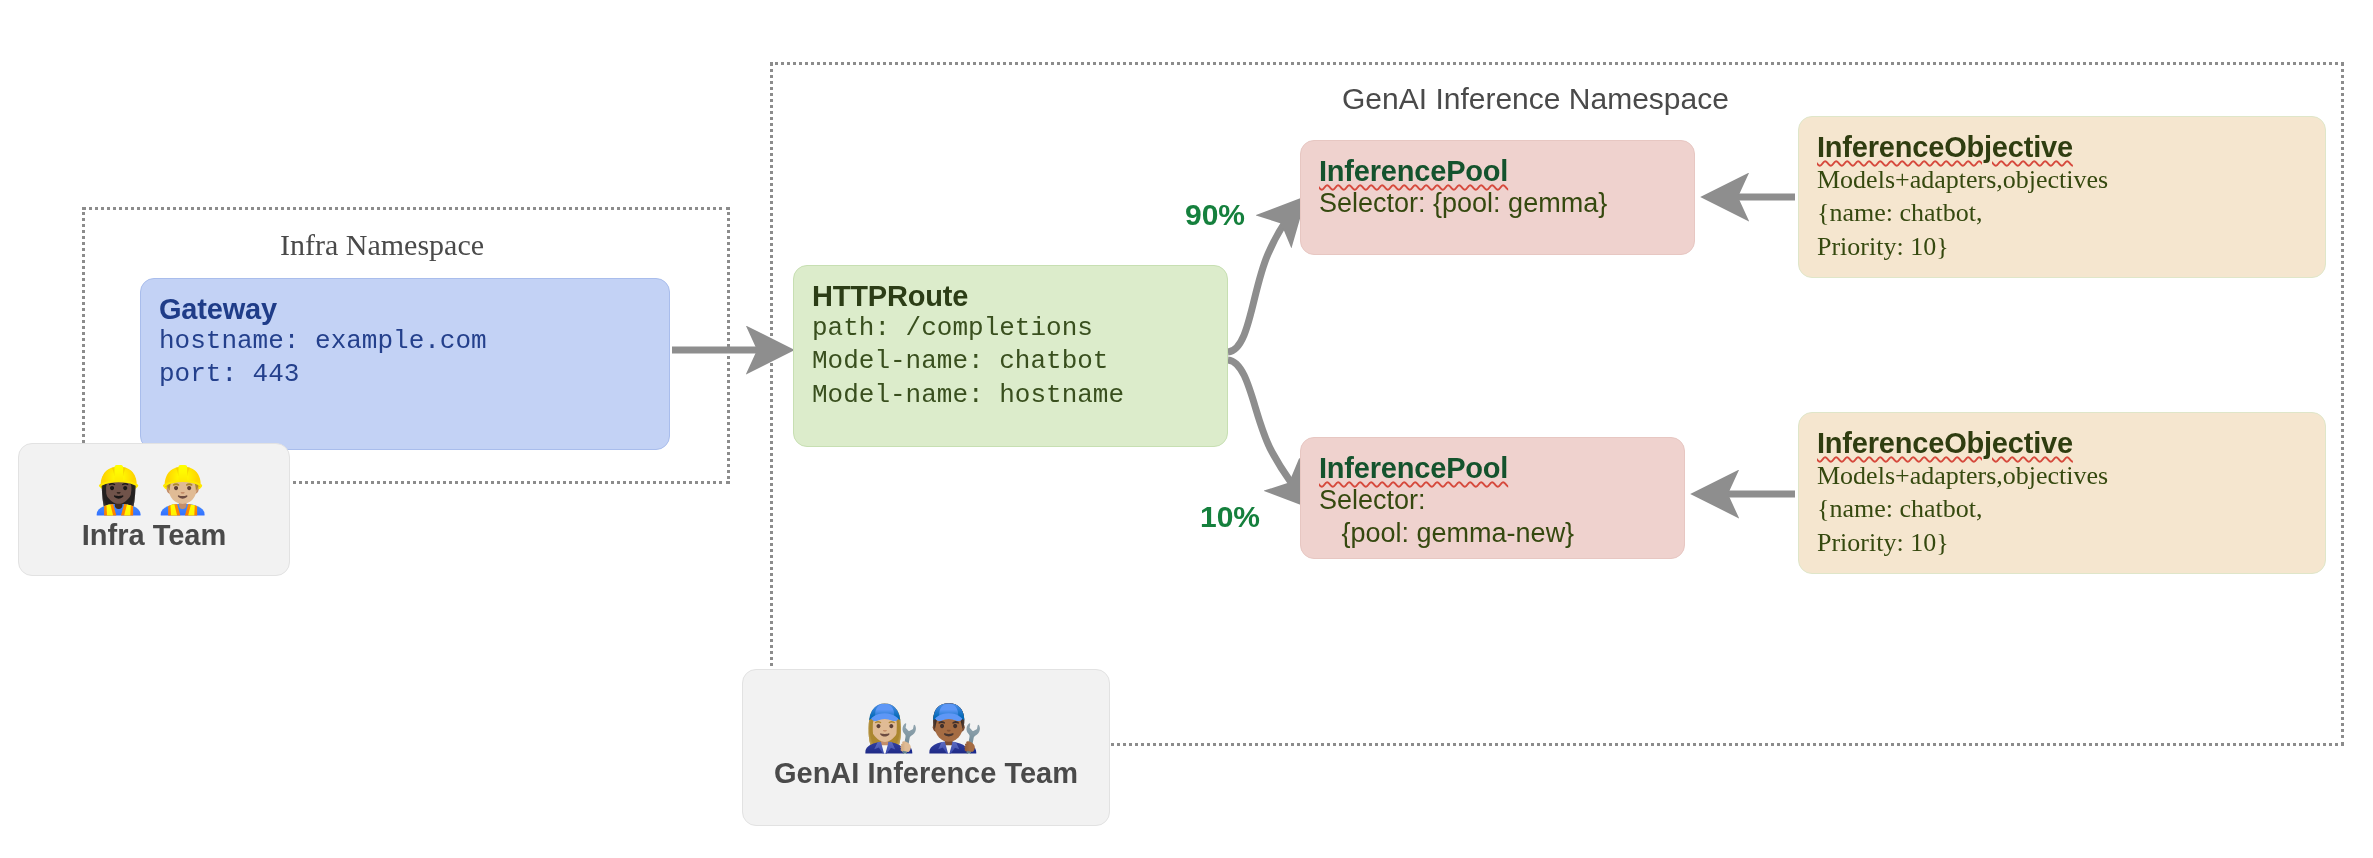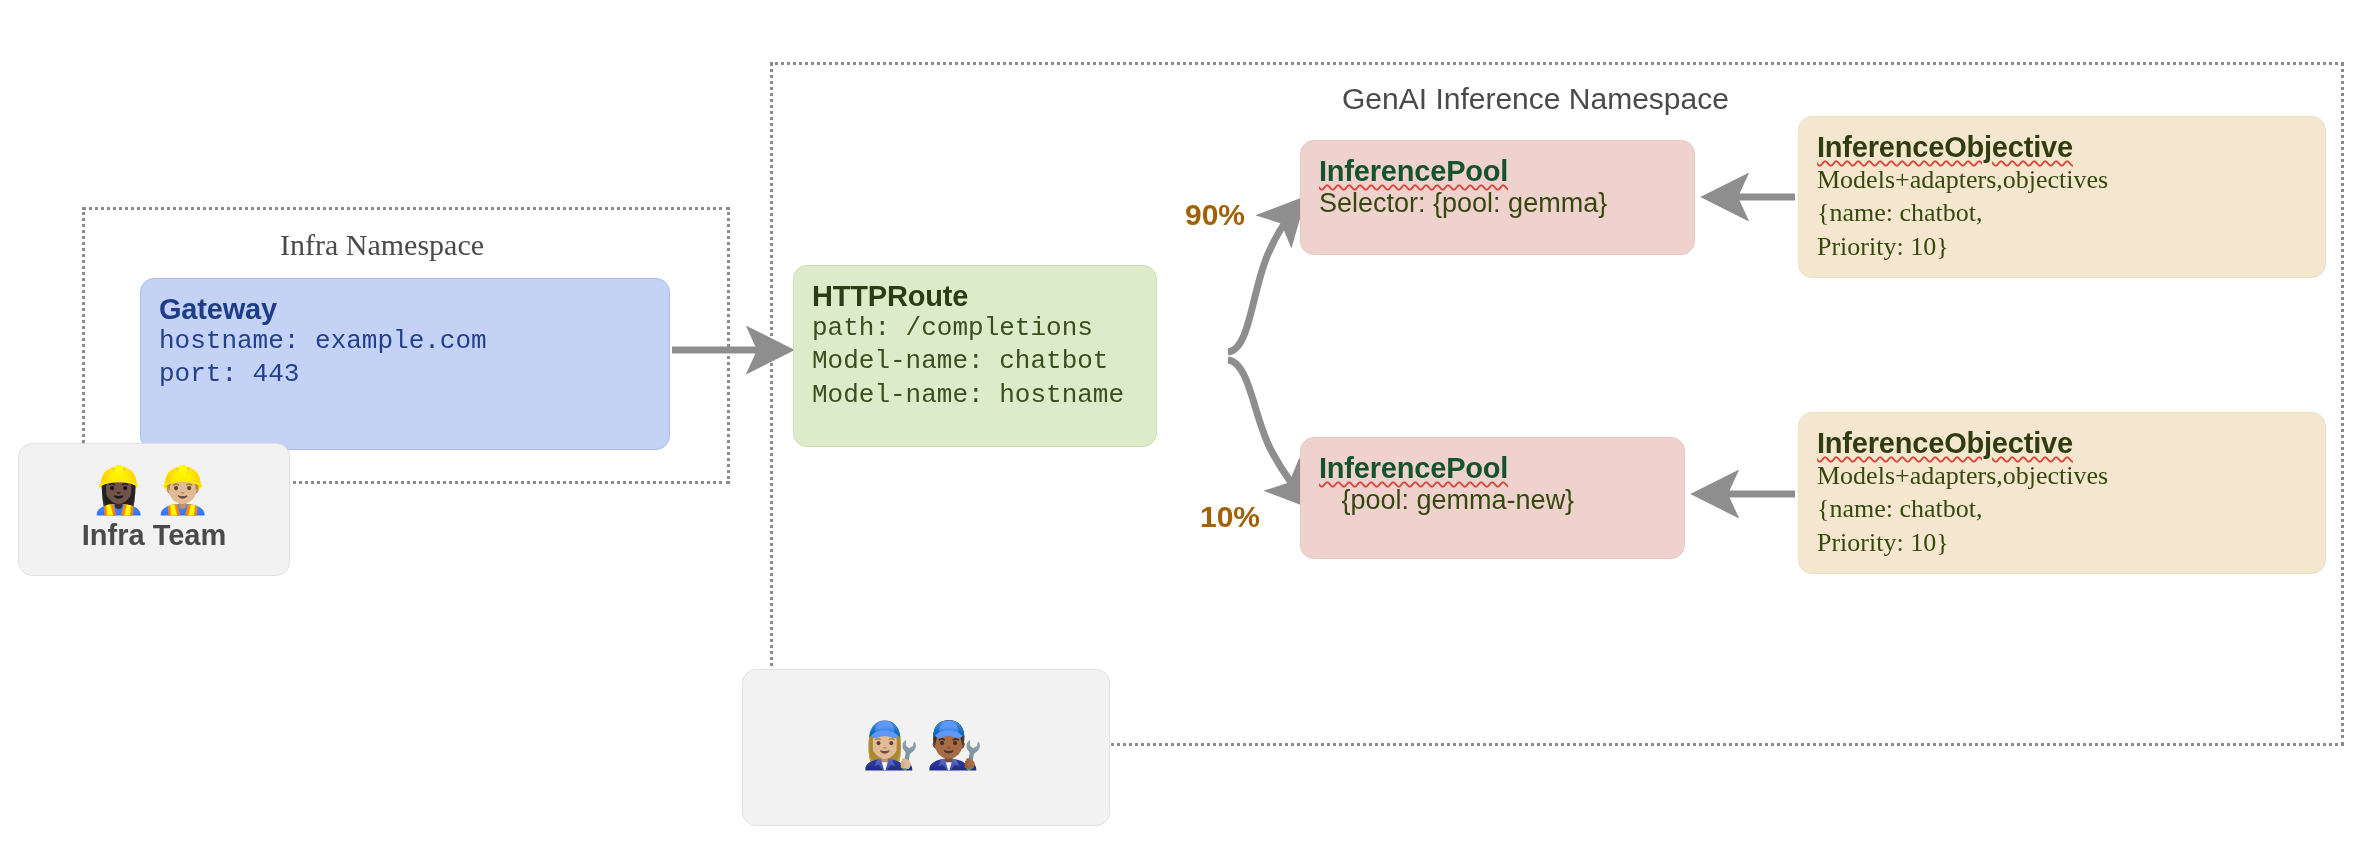--- a/index.html
+++ b/index.html
@@ -124,21 +124,21 @@
     color: #4a4a4a;
     white-space: nowrap;
   }
 
   
   .pct {
     position: absolute;
     font-family: "Liberation Sans", sans-serif;
     font-weight: bold;
     font-size: 30px;
-    color: #a16207;
+    color: #15803d;
     white-space: nowrap;
   }
 
   
   #connectors {
     position: absolute;
     left: 0;
     top: 0;
     width: 2373px;
     height: 858px;
@@ -173,34 +173,35 @@
 
     <line x1="1795" y1="494" x2="1700" y2="494" stroke="#8e8e8e" stroke-width="7" marker-end="url(#arrowhead)"></line>
   </svg>
 
   <div class="card gateway" style="left:140px; top:278px; width:530px; height:172px;">
     <div class="title">Gateway</div>
     <div class="line">hostname: example.com</div>
     <div class="line">port: 443</div>
   </div>
 
-  <div class="card httproute" style="left:793px; top:265px; width:364px; height:182px;">
+  <div class="card httproute" style="left:793px; top:265px; width:435px; height:182px;">
     <div class="title">HTTPRoute</div>
     <div class="line">path: /completions</div>
     <div class="line">Model-name: chatbot</div>
     <div class="line">Model-name: hostname</div>
   </div>
 
   <div class="card pool" style="left:1300px; top:140px; width:395px; height:115px;">
     <div class="title squiggle">InferencePool</div>
     <div class="line sans">Selector: {pool: gemma}</div>
   </div>
 
   <div class="card pool" style="left:1300px; top:437px; width:385px; height:122px;">
     <div class="title squiggle">InferencePool</div>
+    <div class="line sans">Selector:</div>
     <div class="line sans">   {pool: gemma-new}</div>
   </div>
 
   <div class="card objective" style="left:1798px; top:116px; width:528px; height:162px;">
     <div class="title squiggle">InferenceObjective</div>
     <div class="line">Models+adapters,objectives</div>
     <div class="line">{name: chatbot,</div>
     <div class="line">Priority: 10}</div>
   </div>
 
@@ -214,15 +215,16 @@
   <div class="pct" style="left:1185px; top:198px;">90%</div>
   <div class="pct" style="left:1200px; top:500px;">10%</div>
 
   <div class="team-badge" style="left:18px; top:443px; width:272px; height:133px;">
     <div class="emojis">👷🏿‍♀️👷🏼‍♂️</div>
     <div class="team-label">Infra Team</div>
   </div>
 
   <div class="team-badge" style="left:742px; top:669px; width:368px; height:157px;">
     <div class="emojis">👩🏼‍🔧👨🏾‍🔧</div>
+    <div class="team-label">GenAI Inference Team</div>
   </div>
 
 </div>
 
 </body></html>

